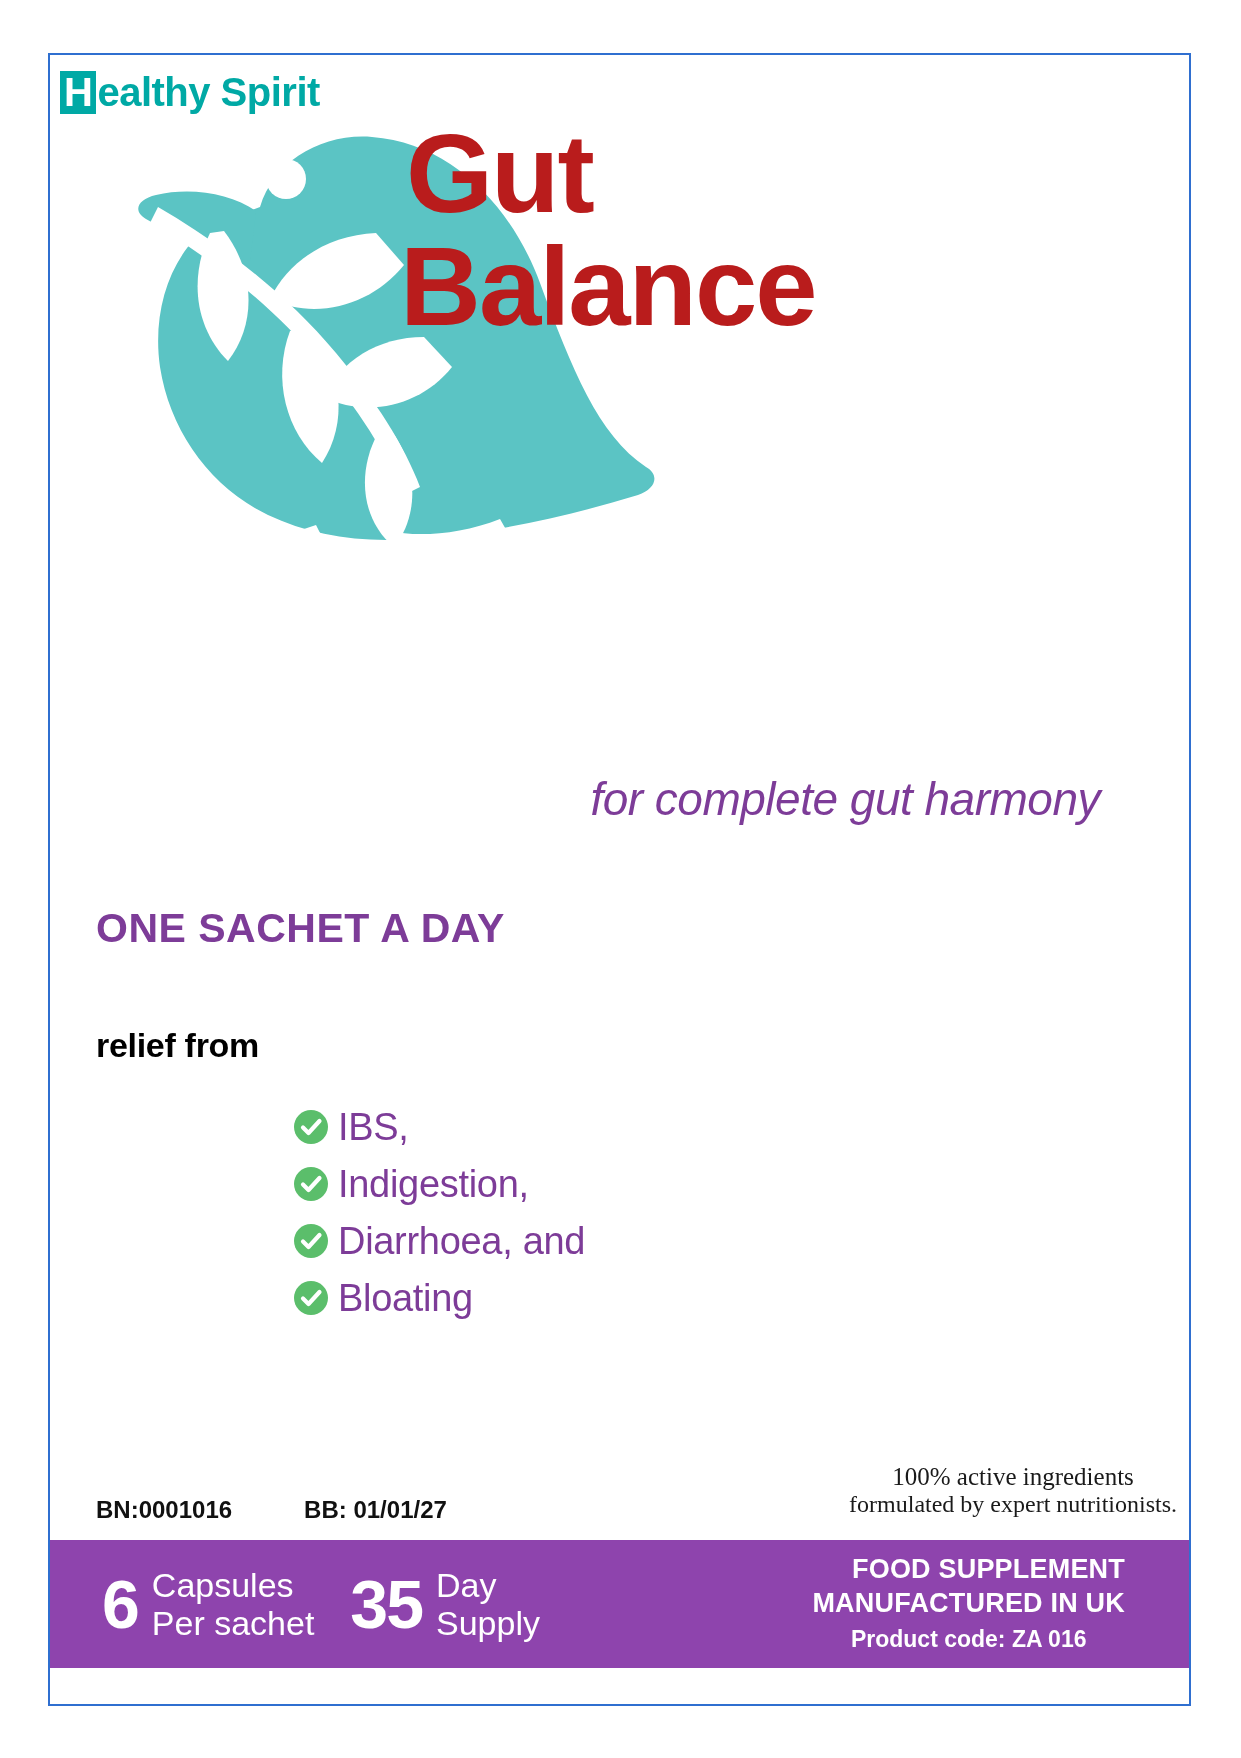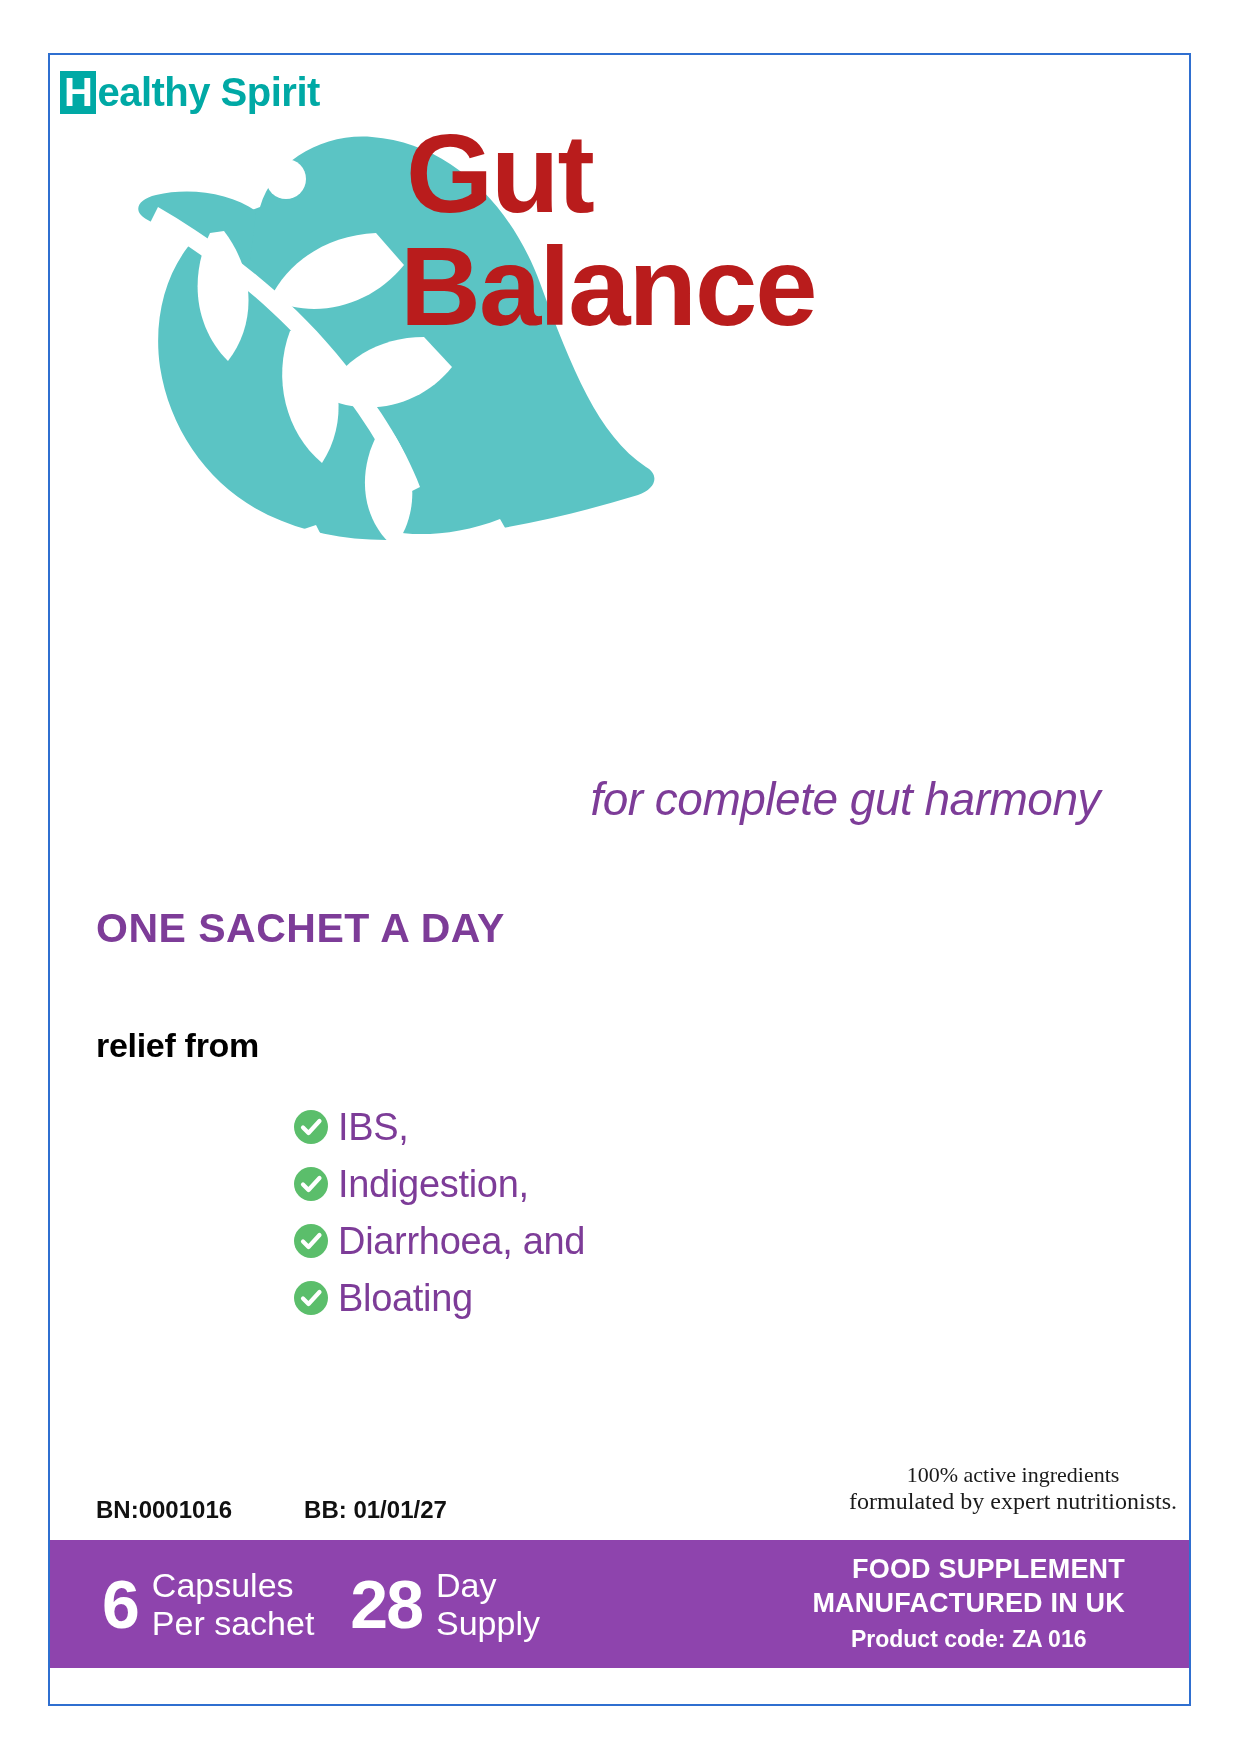--- a/index.html
+++ b/index.html
@@ -169,21 +169,21 @@
 
   
   .claim {
     position: absolute;
     right: 64px;
     top: 1463px;
     text-align: center;
     font-family: "Liberation Serif", serif;
     color: #1a1a1a;
   }
-  .claim-line1 { font-size: 22px; line-height: 1.12; }
+  .claim-line1 { font-size: 25px; line-height: 1.12; }
   .claim-line2 { font-size: 24px; line-height: 1.15; }
 
   
   .footer-bar {
     position: absolute;
     left: 50px;
     top: 1540px;
     width: 1139px;
     height: 128px;
     background: #8E44AD;
@@ -336,21 +336,21 @@
 
   <div class="footer-bar">
     <div class="dose-group dose-1">
       <span class="dose-num">6</span>
       <span class="dose-words">
         <span>Capsules</span><br>
         <span>Per sachet</span>
       </span>
     </div>
     <div class="dose-group dose-2">
-      <span class="dose-num">28</span>
+      <span class="dose-num">35</span>
       <span class="dose-words">
         <span>Day</span><br>
         <span>Supply</span>
       </span>
     </div>
     <div class="footer-right">
       <div class="fr1">FOOD SUPPLEMENT</div>
       <div class="fr2">MANUFACTURED IN UK</div>
       <div class="fr3">Product code: ZA 016</div>
     </div>

